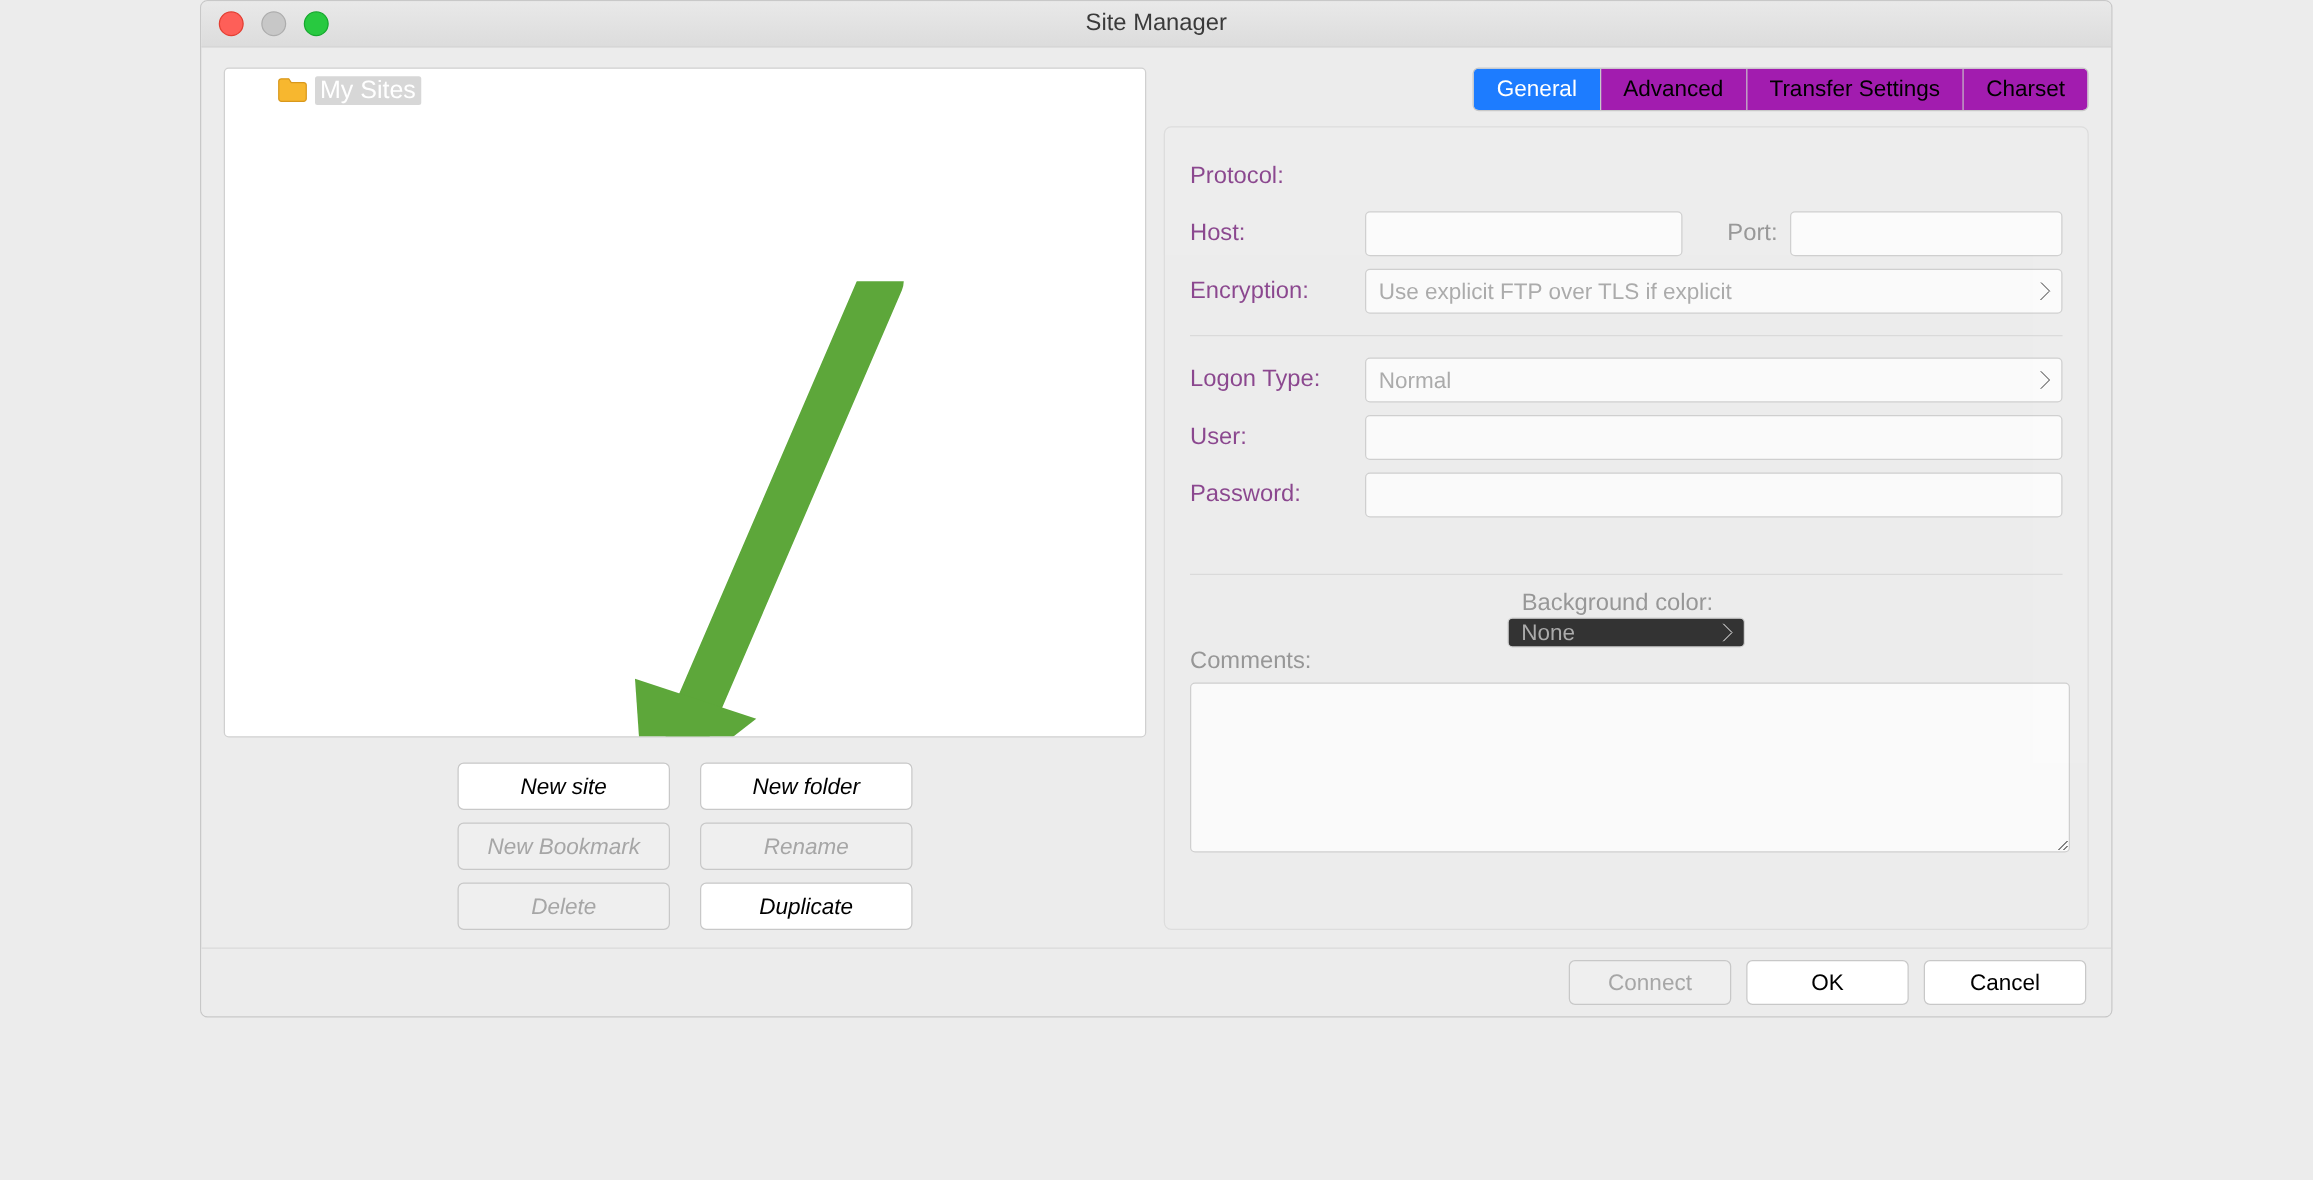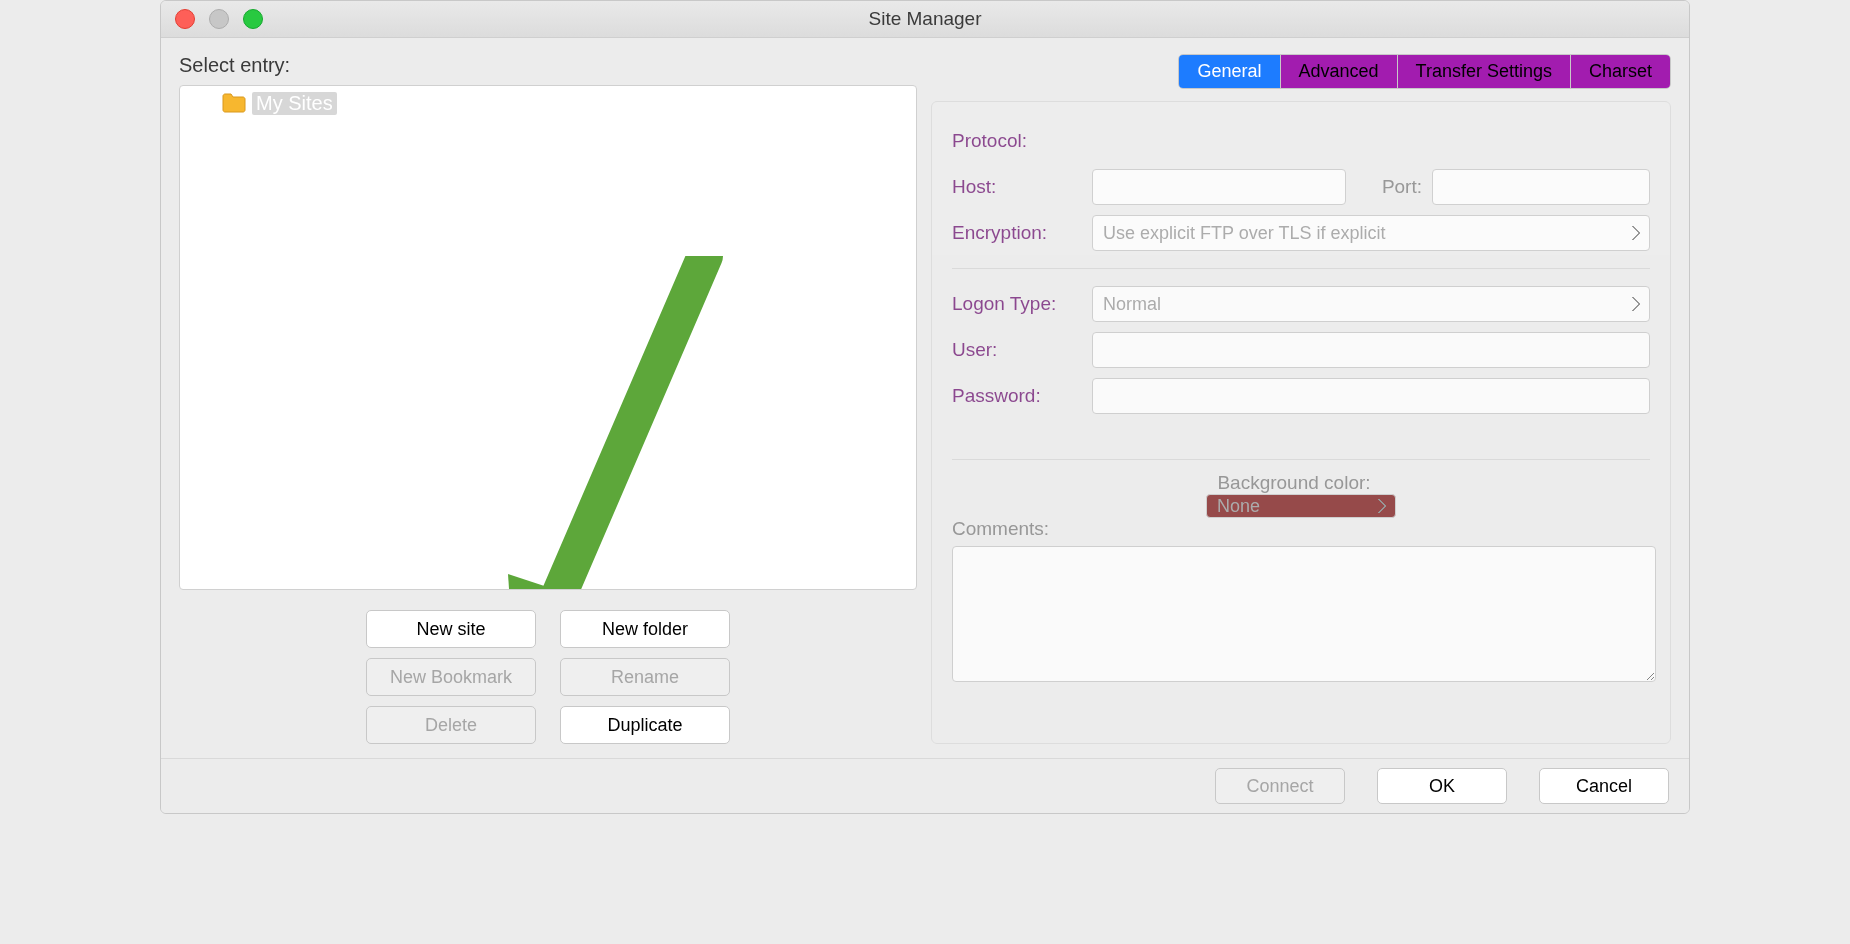--- a/index.html
+++ b/index.html
@@ -14,21 +14,21 @@
   .dot.max{background:#28c940;border:1px solid #17a82f;}
   .title{position:absolute;left:0;right:0;text-align:center;font-size:19px;color:#3a3a3a;pointer-events:none;line-height:36px;}
   
   .body{display:flex;height:calc(100% - 36px - 54px);}
   .left{width:770px;padding:16px 14px 16px 18px;box-sizing:border-box;display:flex;flex-direction:column;}
   .selectlabel{font-size:20px;color:#3a3a3a;margin-bottom:8px;}
   .tree{flex:1;background:#fff;border:1px solid #d0d0d0;border-radius:4px;overflow:hidden;position:relative;}
   .tree-row{display:flex;align-items:center;height:34px;padding-left:42px;}
   .folder-icon{width:24px;height:20px;margin-right:6px;}
   .sel{background:#d7d7d7;color:#fff;padding:0 4px;border-radius:2px;}
-  .btn-grid{margin-top:20px;display:grid;grid-template-columns:170px 170px;grid-template-rows:38px 38px 38px;gap:10px 24px;justify-content:center;}
+  .btn-grid{margin-top:20px;display:grid;grid-template-columns:170px 170px;grid-template-rows:38px 38px 38px;gap:10px 24px;justify-content:center;font-style:italic;}
   .btn{background:#fff;border:1px solid #c8c8c8;border-radius:5px;font-size:18px;display:flex;align-items:center;justify-content:center;cursor:pointer;}
   .btn.disabled{background:#efefef;color:#a6a6a6;cursor:default;}
   
   .right{flex:1;padding:16px 18px 16px 0;box-sizing:border-box;display:flex;flex-direction:column;}
   .tabs{display:flex;border:1px solid #c8c8c8;border-radius:5px;overflow:hidden;margin:0 0 12px auto;width:fit-content;justify-content:flex-end;}
   .tab{padding:6px 18px;font-size:18px;border-right:1px solid #c8c8c8;background:#a21caf;cursor:pointer;}
   .tab:last-child{border-right:none;}
   .tab.active{background:#1d7cff;color:#fff;}
   .panel{flex:1;background:#ededed;border:1px solid #d9d9d9;border-radius:6px;padding:16px 20px 20px;position:relative;}
   .panel.dim{opacity:.78;}
@@ -38,29 +38,29 @@
   .input{flex:1;height:34px;background:#fff;border:1px solid #c8c8c8;border-radius:4px;padding:0 10px;font-size:18px;}
   .select{flex:1;height:34px;background:#fff;border:1px solid #c8c8c8;border-radius:4px;padding:0 28px 0 10px;font-size:18px;color:#9a9a9a;position:relative;display:flex;align-items:center;}
   .select::after{content:"";position:absolute;right:8px;top:50%;transform:translateY(-50%);width:10px;height:14px;background:
     linear-gradient(45deg,transparent 45%,#808080 45% 55%,transparent 55%),
     linear-gradient(-45deg,transparent 45%,#808080 45% 55%,transparent 55%);
     background-size:10px 7px,10px 7px;background-position:0 0,0 7px;background-repeat:no-repeat;}
   .port-lbl{width:64px;text-align:right;margin:0 10px 0 12px;font-size:19px;color:#808080;}
   .port-input{width:70px;}
   .bgc-row{display:flex;align-items:center;height:46px;flex-direction:column;}
   .bgc-lbl{font-size:19px;color:#808080;margin-right:14px;}
-  .bgc-select{width:150px;height:34px;background:#7f1d1d;border:1px solid #c8c8c8;border-radius:4px;padding:0 28px 0 10px;font-size:18px;color:#9a9a9a;display:flex;align-items:center;position:relative;}
+  .bgc-select{width:150px;height:34px;background:#000000;border:1px solid #c8c8c8;border-radius:4px;padding:0 28px 0 10px;font-size:18px;color:#9a9a9a;display:flex;align-items:center;position:relative;}
   .bgc-select::after{content:"";position:absolute;right:8px;top:50%;transform:translateY(-50%);width:10px;height:14px;background:
     linear-gradient(45deg,transparent 45%,#808080 45% 55%,transparent 55%),
     linear-gradient(-45deg,transparent 45%,#808080 45% 55%,transparent 55%);
     background-size:10px 7px,10px 7px;background-position:0 0,0 7px;background-repeat:no-repeat;}
   .comments-lbl{font-size:19px;color:#808080;margin-bottom:6px;}
   .comments-box{width:100%;height:130px;background:#fff;border:1px solid #c8c8c8;border-radius:4px;}
   
-  .footer{position:absolute;left:0;right:0;bottom:0;height:54px;border-top:1px solid #d9d9d9;display:flex;align-items:center;justify-content:flex-end;padding-right:20px;gap:32px;background:#ececec;}
+  .footer{position:absolute;left:0;right:0;bottom:0;height:54px;border-top:1px solid #d9d9d9;display:flex;align-items:center;justify-content:flex-end;padding-right:20px;gap:12px;background:#ececec;}
   .fbtn{width:128px;height:34px;border:1px solid #c8c8c8;border-radius:5px;background:#fff;font-size:18px;display:flex;align-items:center;justify-content:center;cursor:pointer;}
   .fbtn.disabled{background:#efefef;color:#a6a6a6;cursor:default;}
   
   .arrow-box{position:absolute;left:310px;top:170px;width:250px;height:430px;pointer-events:none;}
 </style>
 </head>
 <body>
 
 <div class="dialog">
 
@@ -68,21 +68,20 @@
     <div class="traffic">
       <div class="dot close"></div>
       <div class="dot min"></div>
       <div class="dot max"></div>
     </div>
     <div class="title">Site Manager</div>
   </div>
 
   <div class="body">
     <div class="left">
-      <div class="selectlabel">Select entry:</div>
       <div class="tree">
         <div class="tree-row">
           <span class="folder-icon">
             <svg viewBox="0 0 24 20" width="24" height="20">
                 <path d="M1 3c0-1 1-2 2-2h6l2 3h10c1 0 2 1 2 2v11c0 1-1 2-2 2H3c-1 0-2-1-2-2V3z" fill="#f7b72f" stroke="#d9981c"></path>
               </svg>
           </span>
           <span class="sel">My Sites</span>
         </div>
         <div class="arrow-box">

